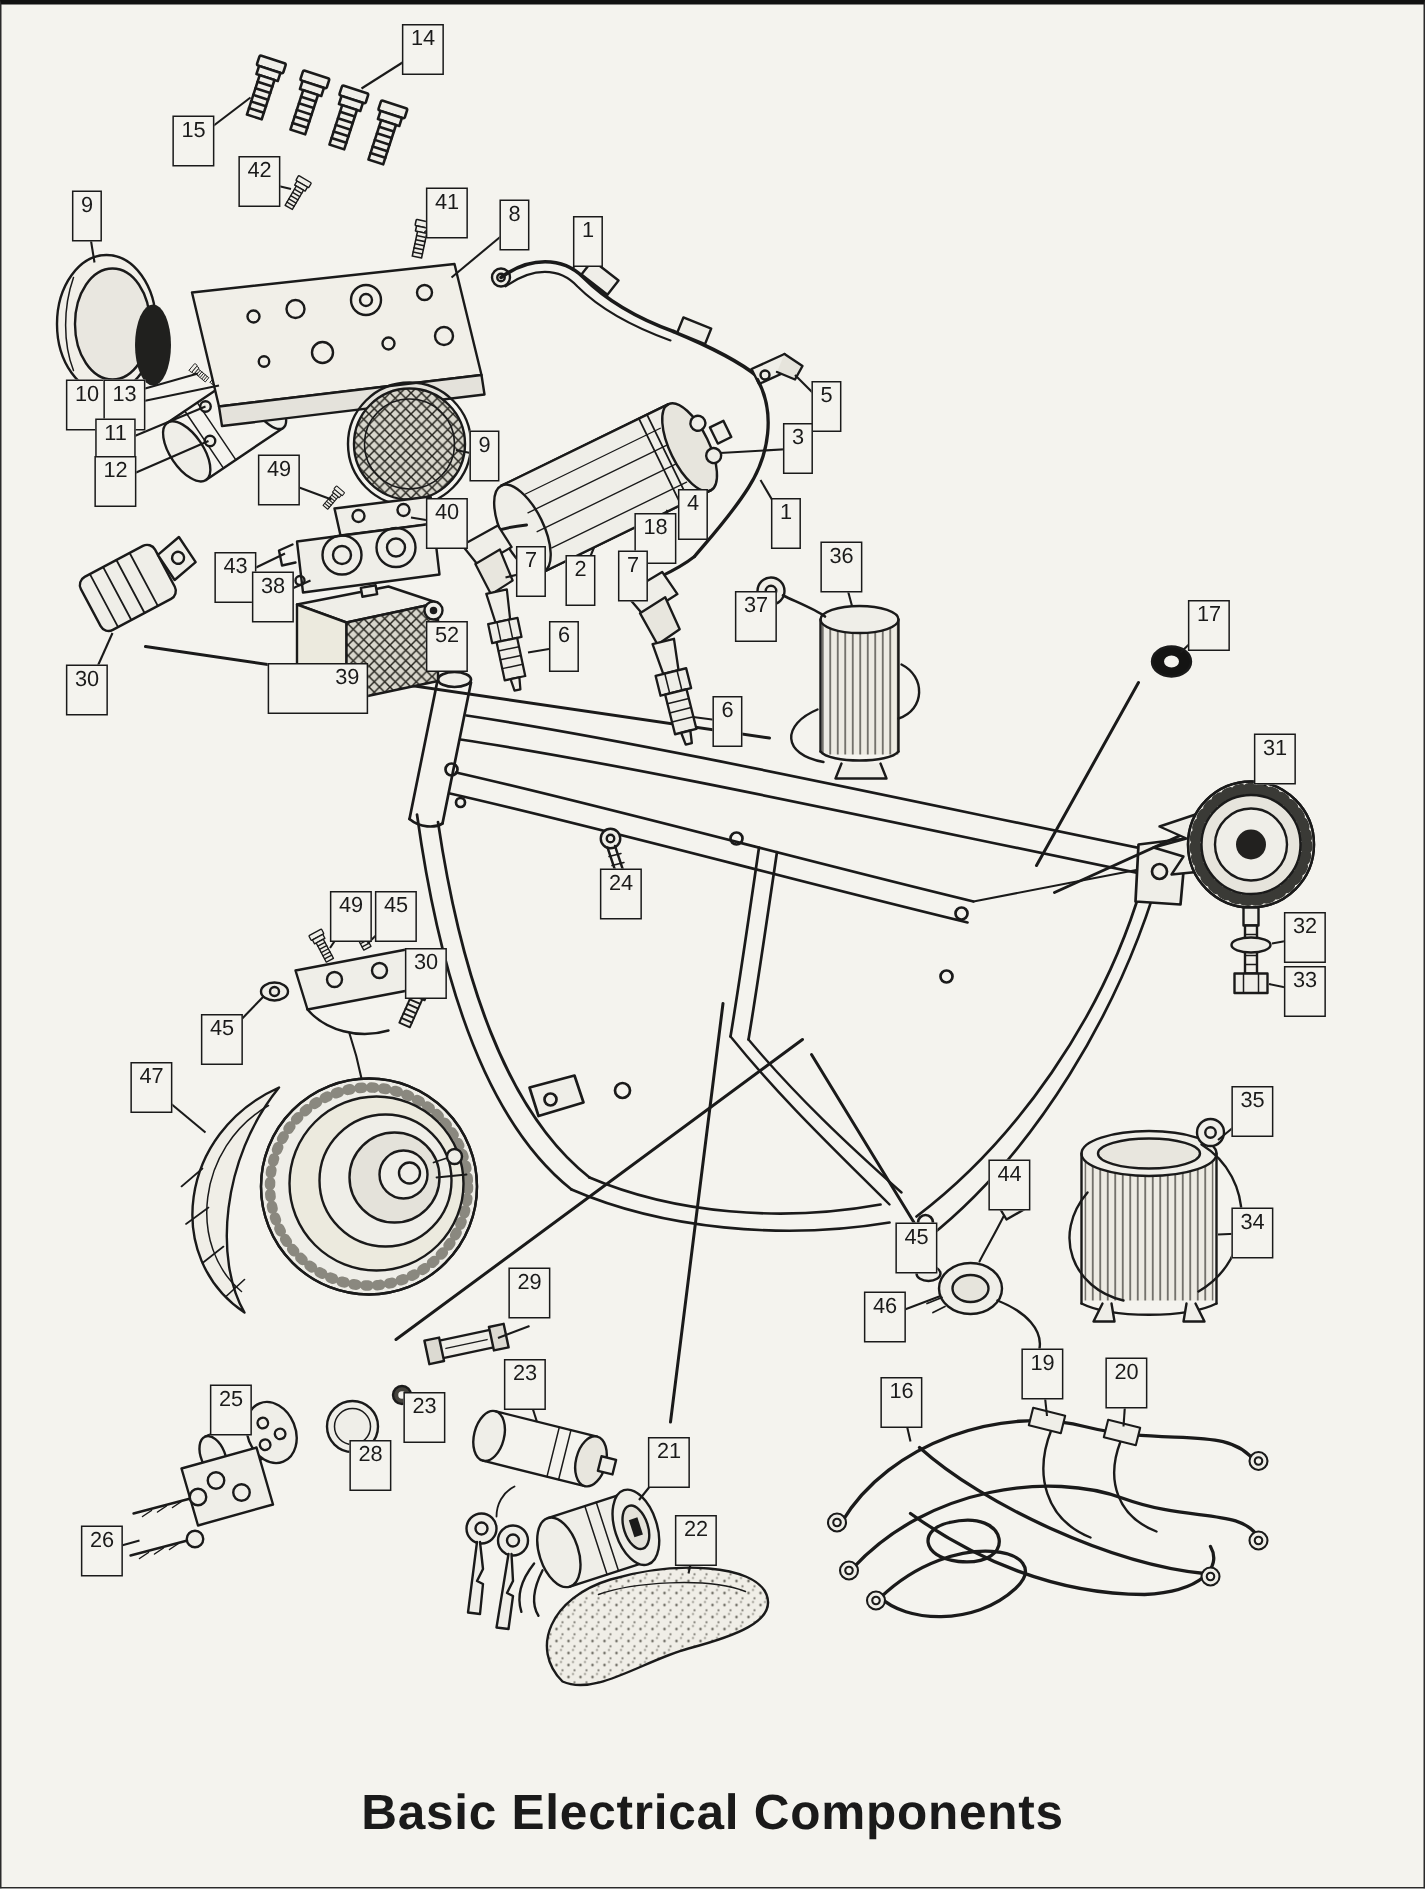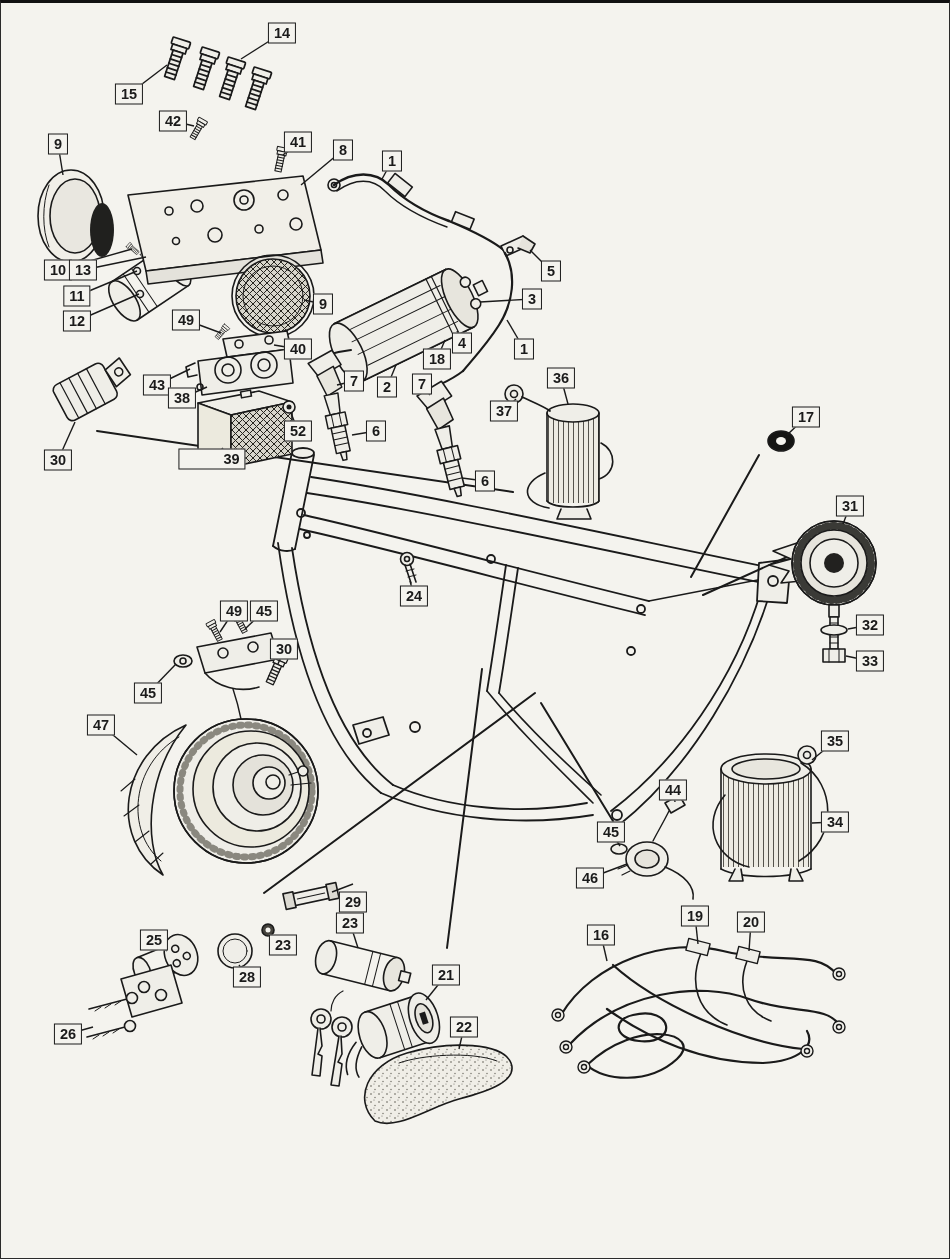--- a/index.html
+++ b/index.html
@@ -11,22 +11,22 @@
     border:1px solid #2a2a2a; border-top:3px solid #111;
     overflow:hidden;
   }
   svg.art, svg.leaders { position:absolute; left:0; top:0; }
   svg.leaders line { stroke:var(--ink,#1a1a1a); stroke-width:1.4; }
   #callout-layer { position:absolute; left:0; top:0; width:100%; height:100%; }
   .callout {
     position:absolute; transform:translate(-50%,-50%);
     background:var(--paper,#f4f3ee);
     border:1.7px solid var(--ink,#111);
-    padding:1px 5px; min-width:16px; height:21px;
-    text-align:left; font-weight:bold; font-size:14.5px; line-height:17px;
+    padding:1px 5px; min-width:16px; height:34px;
+    text-align:left; font-weight:normal; font-size:14.5px; line-height:17px;
     color:var(--ink,#111); font-family:"Liberation Sans", sans-serif;
     white-space:nowrap;
   }
   .title {
     position:absolute; left:0; right:0; top:1186px; text-align:center;
     font-size:33px; font-weight:bold; color:var(--ink,#111);
     font-family:"Liberation Sans", sans-serif; letter-spacing:0.5px;
   }
 </style>
 </head>
@@ -531,27 +531,28 @@
       <div class="callout" style="left: 283px; top: 646px;">30</div>
       <div class="callout" style="left: 869px; top: 622px;">32</div>
       <div class="callout" style="left: 869px; top: 658px;">33</div>
       <div class="callout" style="left: 147px; top: 690px;">45</div>
       <div class="callout" style="left: 100px; top: 722px;">47</div>
       <div class="callout" style="left: 834px; top: 738px;">35</div>
       <div class="callout" style="left: 672px; top: 787px;">44</div>
       <div class="callout" style="left: 834px; top: 819px;">34</div>
       <div class="callout" style="left: 610px; top: 829px;">45</div>
       <div class="callout" style="left: 589px; top: 875px;">46</div>
-      <div class="callout" style="left: 352px; top: 859px; margin-top: 40px;">29</div>
+      <div class="callout" style="left: 352px; top: 859px;">29</div>
       <div class="callout" style="left: 349px; top: 920px;">23</div>
       <div class="callout" style="left: 694px; top: 913px;">19</div>
       <div class="callout" style="left: 750px; top: 919px;">20</div>
       <div class="callout" style="left: 600px; top: 932px;">16</div>
       <div class="callout" style="left: 153px; top: 937px;">25</div>
       <div class="callout" style="left: 282px; top: 942px;">23</div>
       <div class="callout" style="left: 246px; top: 974px;">28</div>
       <div class="callout" style="left: 445px; top: 972px;">21</div>
       <div class="callout" style="left: 463px; top: 1024px;">22</div>
       <div class="callout" style="left: 67px; top: 1031px;">26</div>
     </div>
 
+  <h1 class="title">Basic Electrical Components</h1>
 
 </div>
 
 </body></html>

